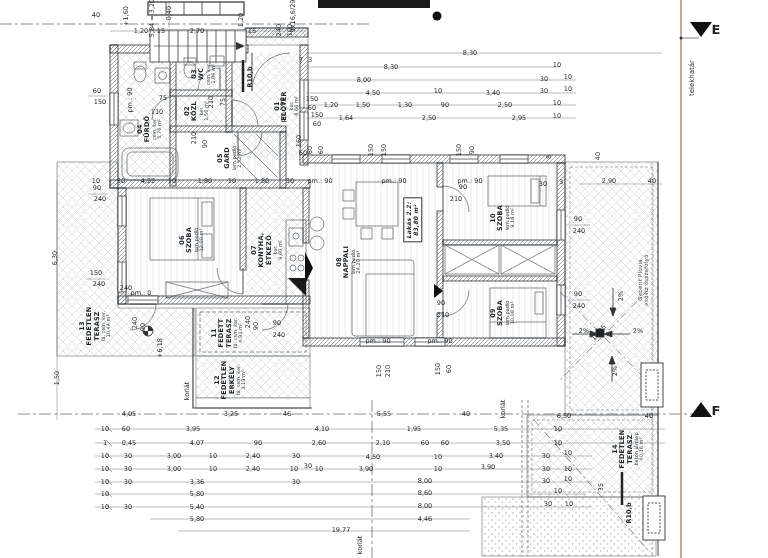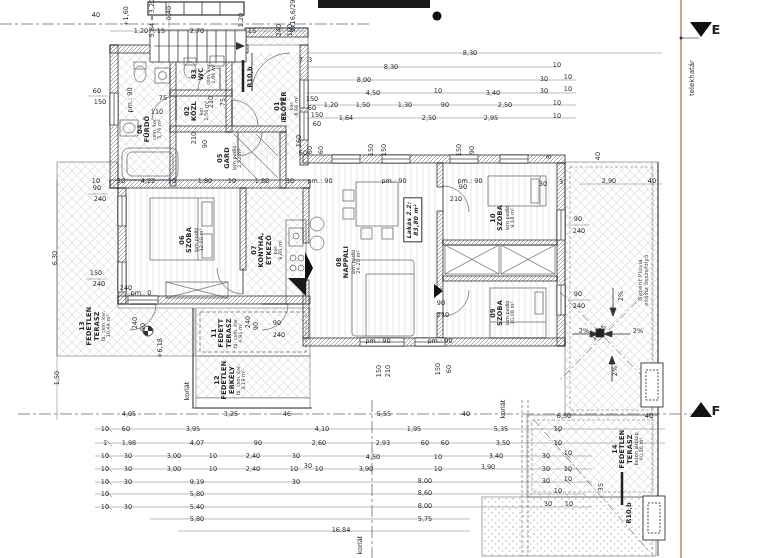--- a/index.html
+++ b/index.html
@@ -417,21 +417,21 @@
     <div class="lbl" style="left: 544px; top: 91px; transform: translate(-50%, -50%) rotate(0deg);">30</div>
     <div class="lbl" style="left: 568px; top: 89px; transform: translate(-50%, -50%) rotate(0deg);">10</div>
     <div class="lbl" style="left: 331px; top: 105px; transform: translate(-50%, -50%) rotate(0deg);">1,20</div>
     <div class="lbl" style="left: 363px; top: 105px; transform: translate(-50%, -50%) rotate(0deg);">1,50</div>
     <div class="lbl" style="left: 405px; top: 105px; transform: translate(-50%, -50%) rotate(0deg);">1,30</div>
     <div class="lbl" style="left: 445px; top: 105px; transform: translate(-50%, -50%) rotate(0deg);">90</div>
     <div class="lbl" style="left: 505px; top: 105px; transform: translate(-50%, -50%) rotate(0deg);">2,50</div>
     <div class="lbl" style="left: 557px; top: 103px; transform: translate(-50%, -50%) rotate(0deg);">10</div>
     <div class="lbl" style="left: 346px; top: 118px; transform: translate(-50%, -50%) rotate(0deg);">1,64</div>
     <div class="lbl" style="left: 429px; top: 118px; transform: translate(-50%, -50%) rotate(0deg);">2,50</div>
-    <div class="lbl" style="left: 491px; top: 118px; transform: translate(-50%, -50%) rotate(0deg);">2,95</div>
+    <div class="lbl" style="left: 519px; top: 118px; transform: translate(-50%, -50%) rotate(0deg);">2,95</div>
     <div class="lbl" style="left: 557px; top: 116px; transform: translate(-50%, -50%) rotate(0deg);">10</div>
     <div class="lbl" style="left: 310px; top: 150px; transform: translate(-50%, -50%) rotate(-90deg);">60</div>
     <div class="lbl" style="left: 321px; top: 150px; transform: translate(-50%, -50%) rotate(-90deg);">60</div>
     <div class="lbl" style="left: 371px; top: 150px; transform: translate(-50%, -50%) rotate(-90deg);">150</div>
     <div class="lbl" style="left: 384px; top: 150px; transform: translate(-50%, -50%) rotate(-90deg);">150</div>
     <div class="lbl" style="left: 459px; top: 150px; transform: translate(-50%, -50%) rotate(-90deg);">150</div>
     <div class="lbl" style="left: 472px; top: 150px; transform: translate(-50%, -50%) rotate(-90deg);">90</div>
     <div class="lbl" style="left: 549px; top: 157px; transform: translate(-50%, -50%) rotate(-90deg);">8</div>
     <div class="lbl" style="left: 598px; top: 156px; transform: translate(-50%, -50%) rotate(-90deg);">40</div>
     <div class="lbl" style="left: 561px; top: 182px; transform: translate(-50%, -50%) rotate(0deg);">3</div>
@@ -475,25 +475,25 @@
     <div class="lbl" style="left: 564px; top: 416px; transform: translate(-50%, -50%) rotate(0deg);">6,50</div>
     <div class="lbl" style="left: 649px; top: 416px; transform: translate(-50%, -50%) rotate(0deg);">40</div>
     <div class="lbl" style="left: 105px; top: 429px; transform: translate(-50%, -50%) rotate(0deg);">10</div>
     <div class="lbl" style="left: 126px; top: 429px; transform: translate(-50%, -50%) rotate(0deg);">60</div>
     <div class="lbl" style="left: 193px; top: 429px; transform: translate(-50%, -50%) rotate(0deg);">3,95</div>
     <div class="lbl" style="left: 322px; top: 429px; transform: translate(-50%, -50%) rotate(0deg);">4,10</div>
     <div class="lbl" style="left: 414px; top: 429px; transform: translate(-50%, -50%) rotate(0deg);">1,95</div>
     <div class="lbl" style="left: 501px; top: 429px; transform: translate(-50%, -50%) rotate(0deg);">5,35</div>
     <div class="lbl" style="left: 558px; top: 429px; transform: translate(-50%, -50%) rotate(0deg);">10</div>
     <div class="lbl" style="left: 105px; top: 443px; transform: translate(-50%, -50%) rotate(0deg);">1</div>
-    <div class="lbl" style="left: 129px; top: 443px; transform: translate(-50%, -50%) rotate(0deg);">1,98</div>
+    <div class="lbl" style="left: 129px; top: 443px; transform: translate(-50%, -50%) rotate(0deg);">0,45</div>
     <div class="lbl" style="left: 197px; top: 443px; transform: translate(-50%, -50%) rotate(0deg);">4,07</div>
     <div class="lbl" style="left: 258px; top: 443px; transform: translate(-50%, -50%) rotate(0deg);">90</div>
     <div class="lbl" style="left: 319px; top: 443px; transform: translate(-50%, -50%) rotate(0deg);">2,60</div>
-    <div class="lbl" style="left: 383px; top: 443px; transform: translate(-50%, -50%) rotate(0deg);">2,93</div>
+    <div class="lbl" style="left: 383px; top: 443px; transform: translate(-50%, -50%) rotate(0deg);">2,10</div>
     <div class="lbl" style="left: 425px; top: 443px; transform: translate(-50%, -50%) rotate(0deg);">60</div>
     <div class="lbl" style="left: 445px; top: 443px; transform: translate(-50%, -50%) rotate(0deg);">60</div>
     <div class="lbl" style="left: 503px; top: 443px; transform: translate(-50%, -50%) rotate(0deg);">3,50</div>
     <div class="lbl" style="left: 558px; top: 443px; transform: translate(-50%, -50%) rotate(0deg);">10</div>
     <div class="lbl" style="left: 105px; top: 456px; transform: translate(-50%, -50%) rotate(0deg);">10</div>
     <div class="lbl" style="left: 128px; top: 456px; transform: translate(-50%, -50%) rotate(0deg);">30</div>
     <div class="lbl" style="left: 174px; top: 456px; transform: translate(-50%, -50%) rotate(0deg);">3,00</div>
     <div class="lbl" style="left: 213px; top: 456px; transform: translate(-50%, -50%) rotate(0deg);">10</div>
     <div class="lbl" style="left: 253px; top: 456px; transform: translate(-50%, -50%) rotate(0deg);">2,40</div>
     <div class="lbl" style="left: 296px; top: 456px; transform: translate(-50%, -50%) rotate(0deg);">30</div>
@@ -510,38 +510,38 @@
     <div class="lbl" style="left: 294px; top: 469px; transform: translate(-50%, -50%) rotate(0deg);">10</div>
     <div class="lbl" style="left: 308px; top: 466px; transform: translate(-50%, -50%) rotate(0deg);">30</div>
     <div class="lbl" style="left: 319px; top: 469px; transform: translate(-50%, -50%) rotate(0deg);">10</div>
     <div class="lbl" style="left: 366px; top: 469px; transform: translate(-50%, -50%) rotate(0deg);">3,90</div>
     <div class="lbl" style="left: 438px; top: 469px; transform: translate(-50%, -50%) rotate(0deg);">10</div>
     <div class="lbl" style="left: 488px; top: 467px; transform: translate(-50%, -50%) rotate(0deg);">3,90</div>
     <div class="lbl" style="left: 546px; top: 469px; transform: translate(-50%, -50%) rotate(0deg);">30</div>
     <div class="lbl" style="left: 568px; top: 469px; transform: translate(-50%, -50%) rotate(0deg);">10</div>
     <div class="lbl" style="left: 105px; top: 482px; transform: translate(-50%, -50%) rotate(0deg);">10</div>
     <div class="lbl" style="left: 128px; top: 482px; transform: translate(-50%, -50%) rotate(0deg);">30</div>
-    <div class="lbl" style="left: 197px; top: 482px; transform: translate(-50%, -50%) rotate(0deg);">9,19</div>
+    <div class="lbl" style="left: 197px; top: 482px; transform: translate(-50%, -50%) rotate(0deg);">3,36</div>
     <div class="lbl" style="left: 296px; top: 482px; transform: translate(-50%, -50%) rotate(0deg);">30</div>
     <div class="lbl" style="left: 425px; top: 481px; transform: translate(-50%, -50%) rotate(0deg);">8,00</div>
     <div class="lbl" style="left: 546px; top: 481px; transform: translate(-50%, -50%) rotate(0deg);">30</div>
     <div class="lbl" style="left: 568px; top: 479px; transform: translate(-50%, -50%) rotate(0deg);">10</div>
     <div class="lbl" style="left: 105px; top: 494px; transform: translate(-50%, -50%) rotate(0deg);">10</div>
     <div class="lbl" style="left: 197px; top: 494px; transform: translate(-50%, -50%) rotate(0deg);">5,80</div>
     <div class="lbl" style="left: 425px; top: 493px; transform: translate(-50%, -50%) rotate(0deg);">8,60</div>
     <div class="lbl" style="left: 558px; top: 491px; transform: translate(-50%, -50%) rotate(0deg);">10</div>
     <div class="lbl" style="left: 105px; top: 507px; transform: translate(-50%, -50%) rotate(0deg);">10</div>
     <div class="lbl" style="left: 128px; top: 507px; transform: translate(-50%, -50%) rotate(0deg);">30</div>
     <div class="lbl" style="left: 197px; top: 507px; transform: translate(-50%, -50%) rotate(0deg);">5,40</div>
     <div class="lbl" style="left: 425px; top: 506px; transform: translate(-50%, -50%) rotate(0deg);">8,00</div>
     <div class="lbl" style="left: 548px; top: 504px; transform: translate(-50%, -50%) rotate(0deg);">30</div>
     <div class="lbl" style="left: 569px; top: 504px; transform: translate(-50%, -50%) rotate(0deg);">10</div>
     <div class="lbl" style="left: 197px; top: 519px; transform: translate(-50%, -50%) rotate(0deg);">5,80</div>
-    <div class="lbl" style="left: 425px; top: 519px; transform: translate(-50%, -50%) rotate(0deg);">5,75</div>
-    <div class="lbl" style="left: 341px; top: 530px; transform: translate(-50%, -50%) rotate(0deg);">16,84</div>
+    <div class="lbl" style="left: 425px; top: 519px; transform: translate(-50%, -50%) rotate(0deg);">4,46</div>
+    <div class="lbl" style="left: 341px; top: 530px; transform: translate(-50%, -50%) rotate(0deg);">19,77</div>
     <div class="lbl" style="left: 716px; top: 29px; font-size: 13px; font-weight: 700; transform: translate(-50%, -50%) rotate(0deg);">E</div>
     <div class="lbl" style="left: 716px; top: 410px; font-size: 13px; font-weight: 700; transform: translate(-50%, -50%) rotate(0deg);">F</div>
     <div class="lbl" style="left: 692px; top: 78px; font-size: 7px; transform: translate(-50%, -50%) rotate(-90deg);">telekhatár</div>
     <div class="room" style="left: 287px; top: 106px;">
       <div class="rl">01</div>
       <div class="rl">ELŐTÉR</div>
       <div class="rs">ker.</div>
       <div class="rs">8,66 m²</div>
     </div>
     <div class="room" style="left: 197px; top: 111px;">

